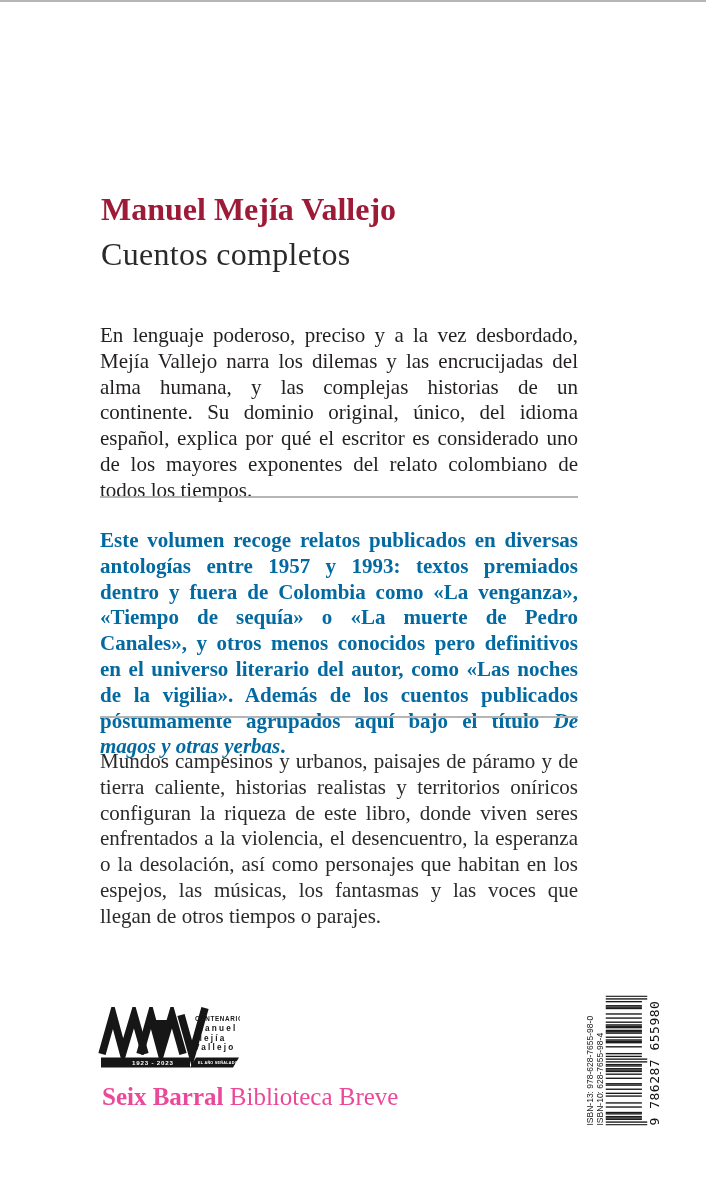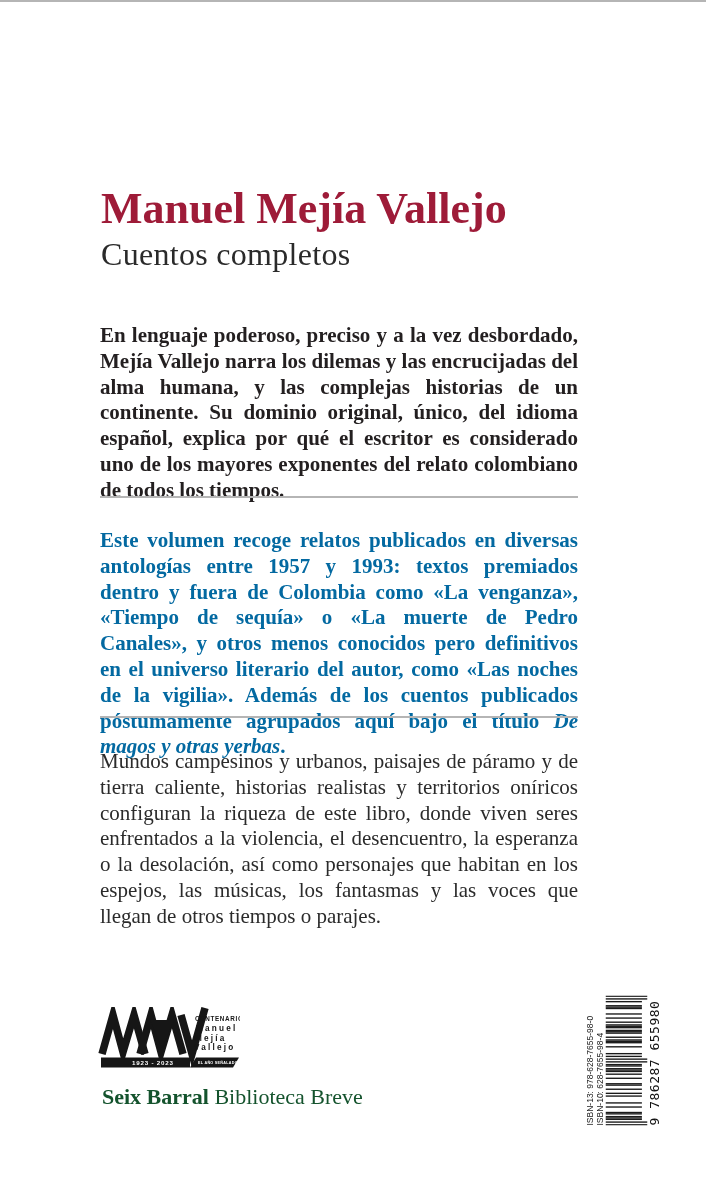--- a/index.html
+++ b/index.html
@@ -12,46 +12,46 @@
     font-family: "Liberation Serif", "DejaVu Serif", serif;
     color: #231f20;
   }
   .abs { position: absolute; }
 
   #title-baseline-rule {
     left: 0; top: 227; width: 706px; height: 2px; background: #b5b5b5;
   }
   #author-name {
     left: 101px; top: 192px;
-    font-size: 44px; font-weight: bold; line-height: 34px;
+    font-size: 32px; font-weight: bold; line-height: 34px;
     color: #9e1b38; white-space: nowrap;
   }
   #book-title {
     left: 101px; top: 237px;
     font-size: 32px; font-weight: normal; line-height: 34px;
     letter-spacing: 0.3px; color: #2a2a2a; white-space: nowrap;
   }
 
   .paragraph {
     left: 100px; width: 478px;
     font-size: 21px; line-height: 25.8px;
     text-align: justify;
     hyphens: auto; -webkit-hyphens: auto;
   }
-  #synopsis-paragraph   { top: 302px; font-weight: bold; color: #231f20; }
+  #synopsis-paragraph   { top: 302px; font-weight: normal; color: #231f20; }
   #highlight-paragraph  { top: 507px; font-weight: bold; color: #0369a1; }
   #description-paragraph{ top: 727px; font-weight: normal; color: #2b2b2b; margin-top: 22px; }
 
   .divider-rule { left: 100px; width: 478px; height: 2px; background: #b5b5b5; }
   #divider-rule-1 { top: 496px; }
   #divider-rule-2 { top: 716px; }
 
   #publisher-line {
     left: 102px; top: 1082px;
-    font-size: 22px; line-height: 30px; color: #14532d; white-space: nowrap; text-align: center;
+    font-size: 25px; line-height: 30px; color: #ec4899; white-space: nowrap; text-align: center;
   }
   #publisher-imprint { font-weight: bold; }
   #publisher-collection { font-weight: normal; }
 
   #centenario-logo { left: 98px; top: 1007px; width: 142px; height: 62px; }
   #centenario-logo svg { display: block; }
   .logo-sans { font-family: "Liberation Sans", "DejaVu Sans", sans-serif; }
 
   
   #barcode-block {

